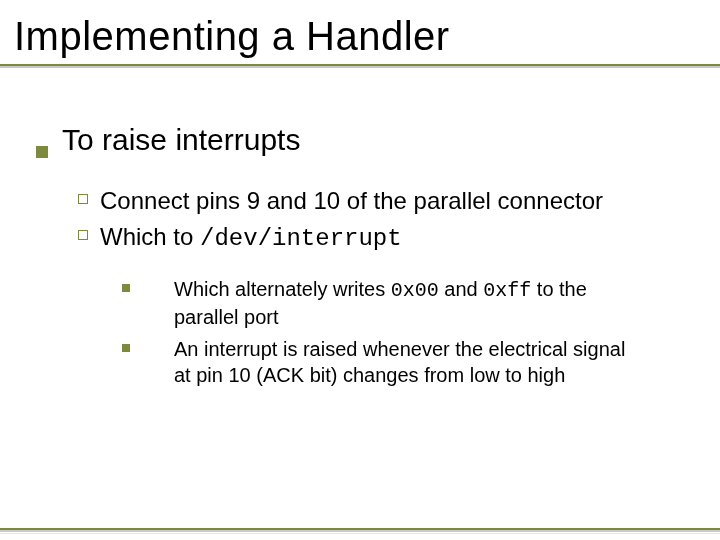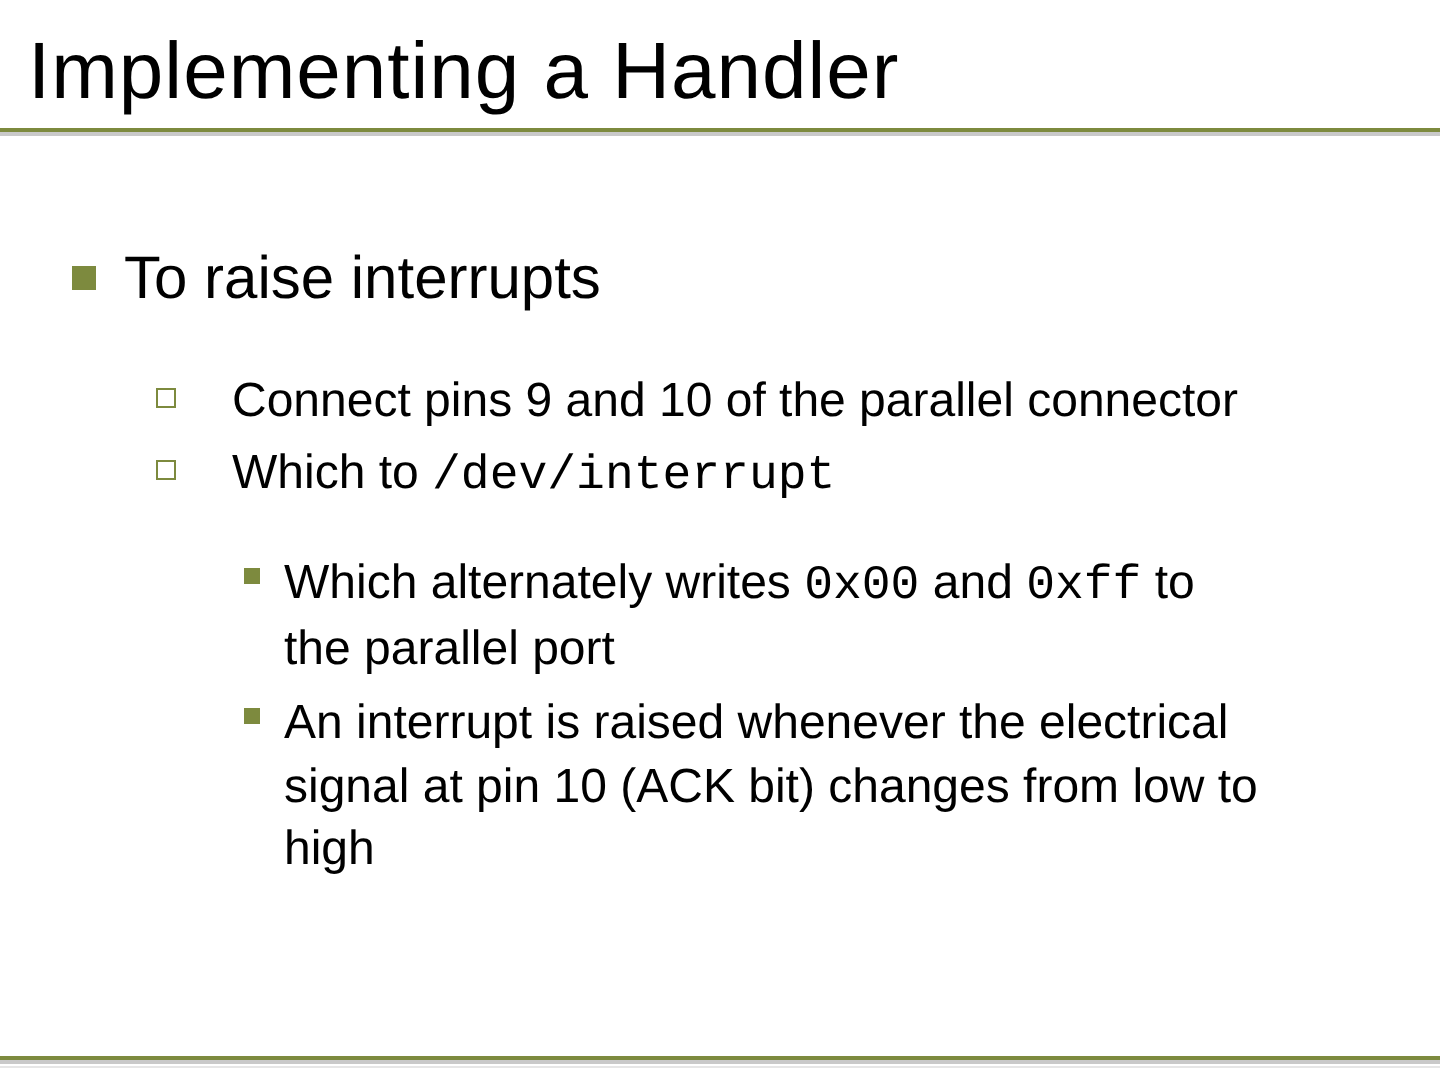--- a/index.html
+++ b/index.html
@@ -41,21 +41,21 @@
     border-bottom: 2.5px solid #c9c9c9;
     margin-top: 2px;
   }
 
   .body {
     padding: 58px 36px 0 36px;
   }
 
   .lvl1 {
     display: flex;
-    align-items: flex-start;
+    align-items: flex-end;
     gap: 14px;
     margin-bottom: 28px;
   }
   .lvl1 .bullet-sq {
     flex: 0 0 auto;
     width: 12px;
     height: 12px;
     background: #7d8a3e;
     margin-top: 11px;
   }
@@ -63,21 +63,21 @@
     font-size: 30px;
     line-height: 1.2;
   }
 
   .lvl2-group {
     padding-left: 42px;
   }
   .lvl2 {
     display: flex;
     align-items: flex-start;
-    gap: 28px;
+    gap: 12px;
     margin-bottom: 6px;
   }
   .lvl2 .bullet-open {
     flex: 0 0 auto;
     width: 10px;
     height: 10px;
     border: 1.5px solid #7d8a3e;
     margin-top: 8px;
     box-sizing: border-box;
   }
@@ -97,22 +97,23 @@
     margin-bottom: 6px;
   }
   .lvl3 .bullet-sq-sm {
     flex: 0 0 auto;
     width: 8px;
     height: 8px;
     background: #7d8a3e;
     margin-top: 8px;
   }
   .lvl3 .txt {
-    font-size: 24px;
+    font-size: 20px;
     line-height: 1.3;
+    margin-left: 32px;
   }
 
   .mono {
     font-family: "Courier New", Courier, monospace;
   }
 
   .footer-bar {
     position: absolute;
     left: 0;
     bottom: 10px;

